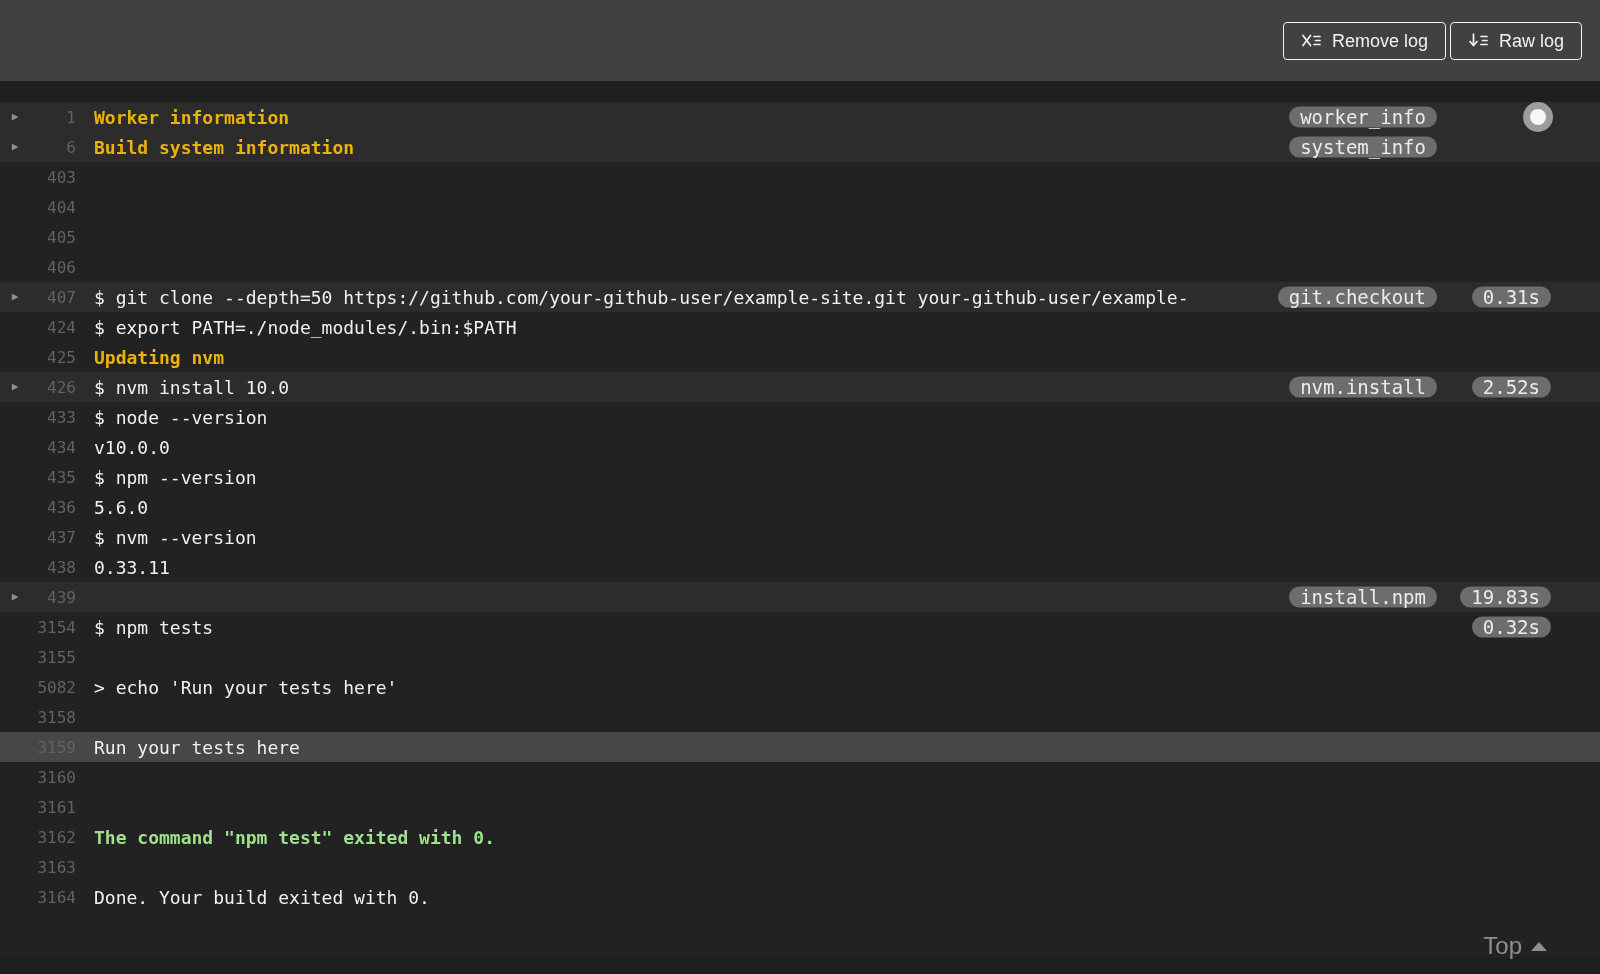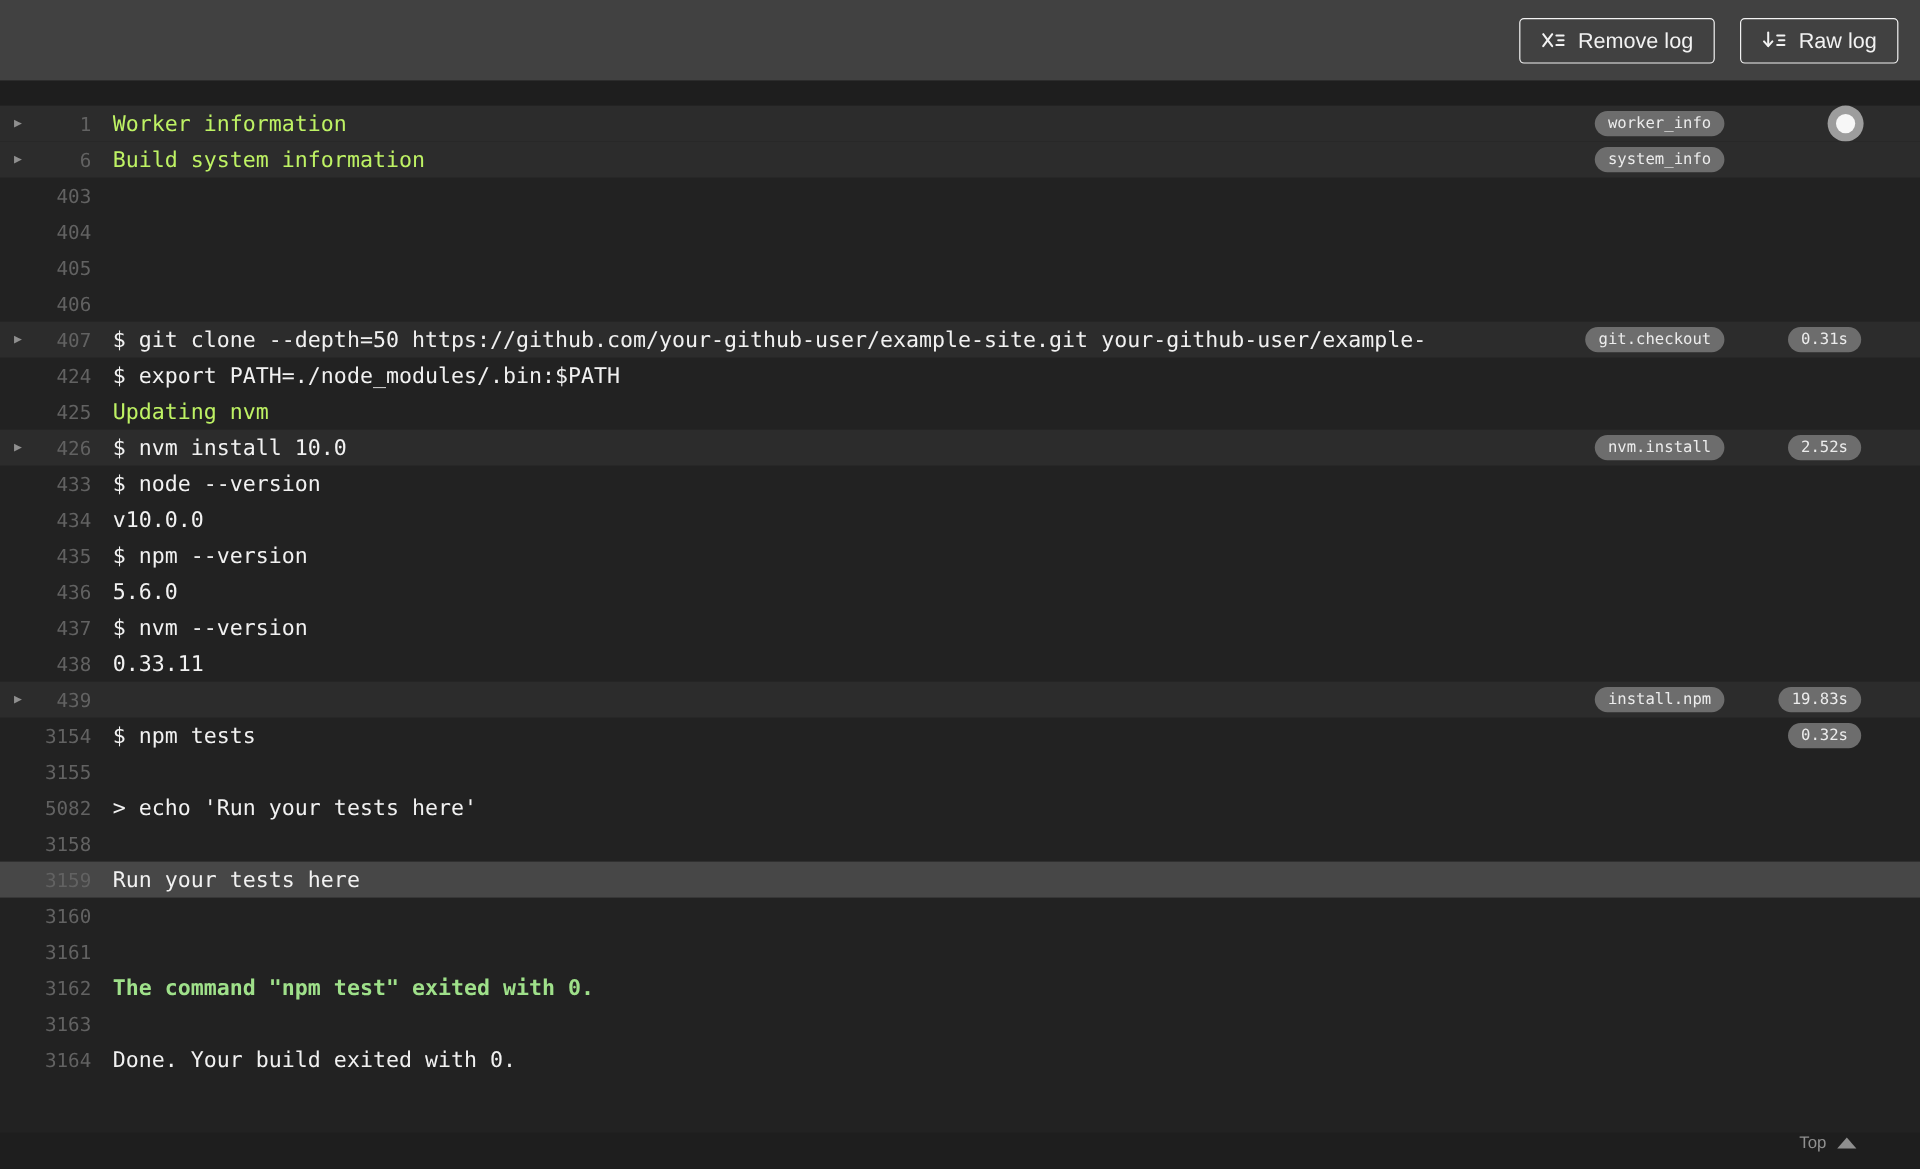--- a/index.html
+++ b/index.html
@@ -1,57 +1,57 @@
 <!DOCTYPE html>
 <html><head>
 <meta charset="utf-8">
 <style>
   * { margin:0; padding:0; box-sizing:border-box; }
   html,body { width:1600px; height:974px; background:#1e1e1e; overflow:hidden;
               font-family:"Liberation Sans", sans-serif; }
 
   
-  .topbar { height:67px; background:#414141; display:flex; align-items:center;
-            justify-content:flex-end; gap:21px; padding-right:18px; }
+  .topbar { height:81px; background:#414141; display:flex; align-items:center;
+            justify-content:flex-end; gap:4px; padding-right:18px; }
   .btn { display:flex; align-items:center; gap:10px; background:transparent;
          border:1px solid #f2f2f2; border-radius:4px; color:#f2f2f2;
          font-family:"Liberation Sans", sans-serif; font-size:18px;
          padding:9px 17px; cursor:pointer; line-height:1; }
   .btn svg { display:block; }
 
   
   .log { margin-top:21px; background:#222222; padding-bottom:46px; position:relative; }
   .row { height:30px; display:flex; align-items:center; position:relative;
          font-family:"DejaVu Sans Mono", monospace; font-size:18px; color:#f1f1f1;
          white-space:pre; }
   .row.section-header { background:#2c2c2c; }
   .row.selected { background:#474747;justify-content:flex-end; }
   .fold { width:30px; flex:0 0 30px; text-align:center; color:#8f8f8f;
           font-size:11px; line-height:30px; cursor:pointer; }
   .num { width:46px; flex:0 0 46px; text-align:right; color:#626262;
          font-size:16px; text-decoration:none; cursor:pointer; }
   .text { margin-left:18px; flex:1 1 auto; overflow:hidden; }
-  .text.yellow { color:#bef264; font-weight:normal; }
+  .text.yellow { color:#eab308; font-weight:bold; }
   .text.green  { color:#9fe08a; font-weight:bold; }
 
   .pill { position:absolute; top:50%; transform:translateY(-50%);
           background:#6d6d6d; color:#ececec; border-radius:11px;
-          font-family:"DejaVu Sans Mono", monospace; font-size:13px;
+          font-family:"DejaVu Sans Mono", monospace; font-size:19px;
           padding:2px 11px; line-height:17px; }
   .pill.tag { right:163px; }
   .pill.duration { right:49px; }
 
   .knob { position:absolute; right:47px; top:50%; transform:translateY(-50%);
           width:30px; height:30px; border-radius:50%; background:#9d9d9d;
           display:flex; align-items:center; justify-content:center; cursor:grab; }
   .knob::after { content:''; width:16px; height:16px; border-radius:50%; background:#f7f7f7; }
 
   
   .top-link { position:absolute; right:53px; bottom:14px; display:flex;
-              align-items:center; gap:9px; color:#8f8f8f; font-size:14px;
+              align-items:center; gap:9px; color:#8f8f8f; font-size:24px;
               text-decoration:none; cursor:pointer;
               font-family:"Liberation Sans", sans-serif; }
   .caret-up { width:0; height:0; border-left:8px solid transparent;
               border-right:8px solid transparent; border-bottom:9px solid #8f8f8f; }
 </style>
 </head>
 <body>
 
 <div class="topbar">
   <button class="btn">

